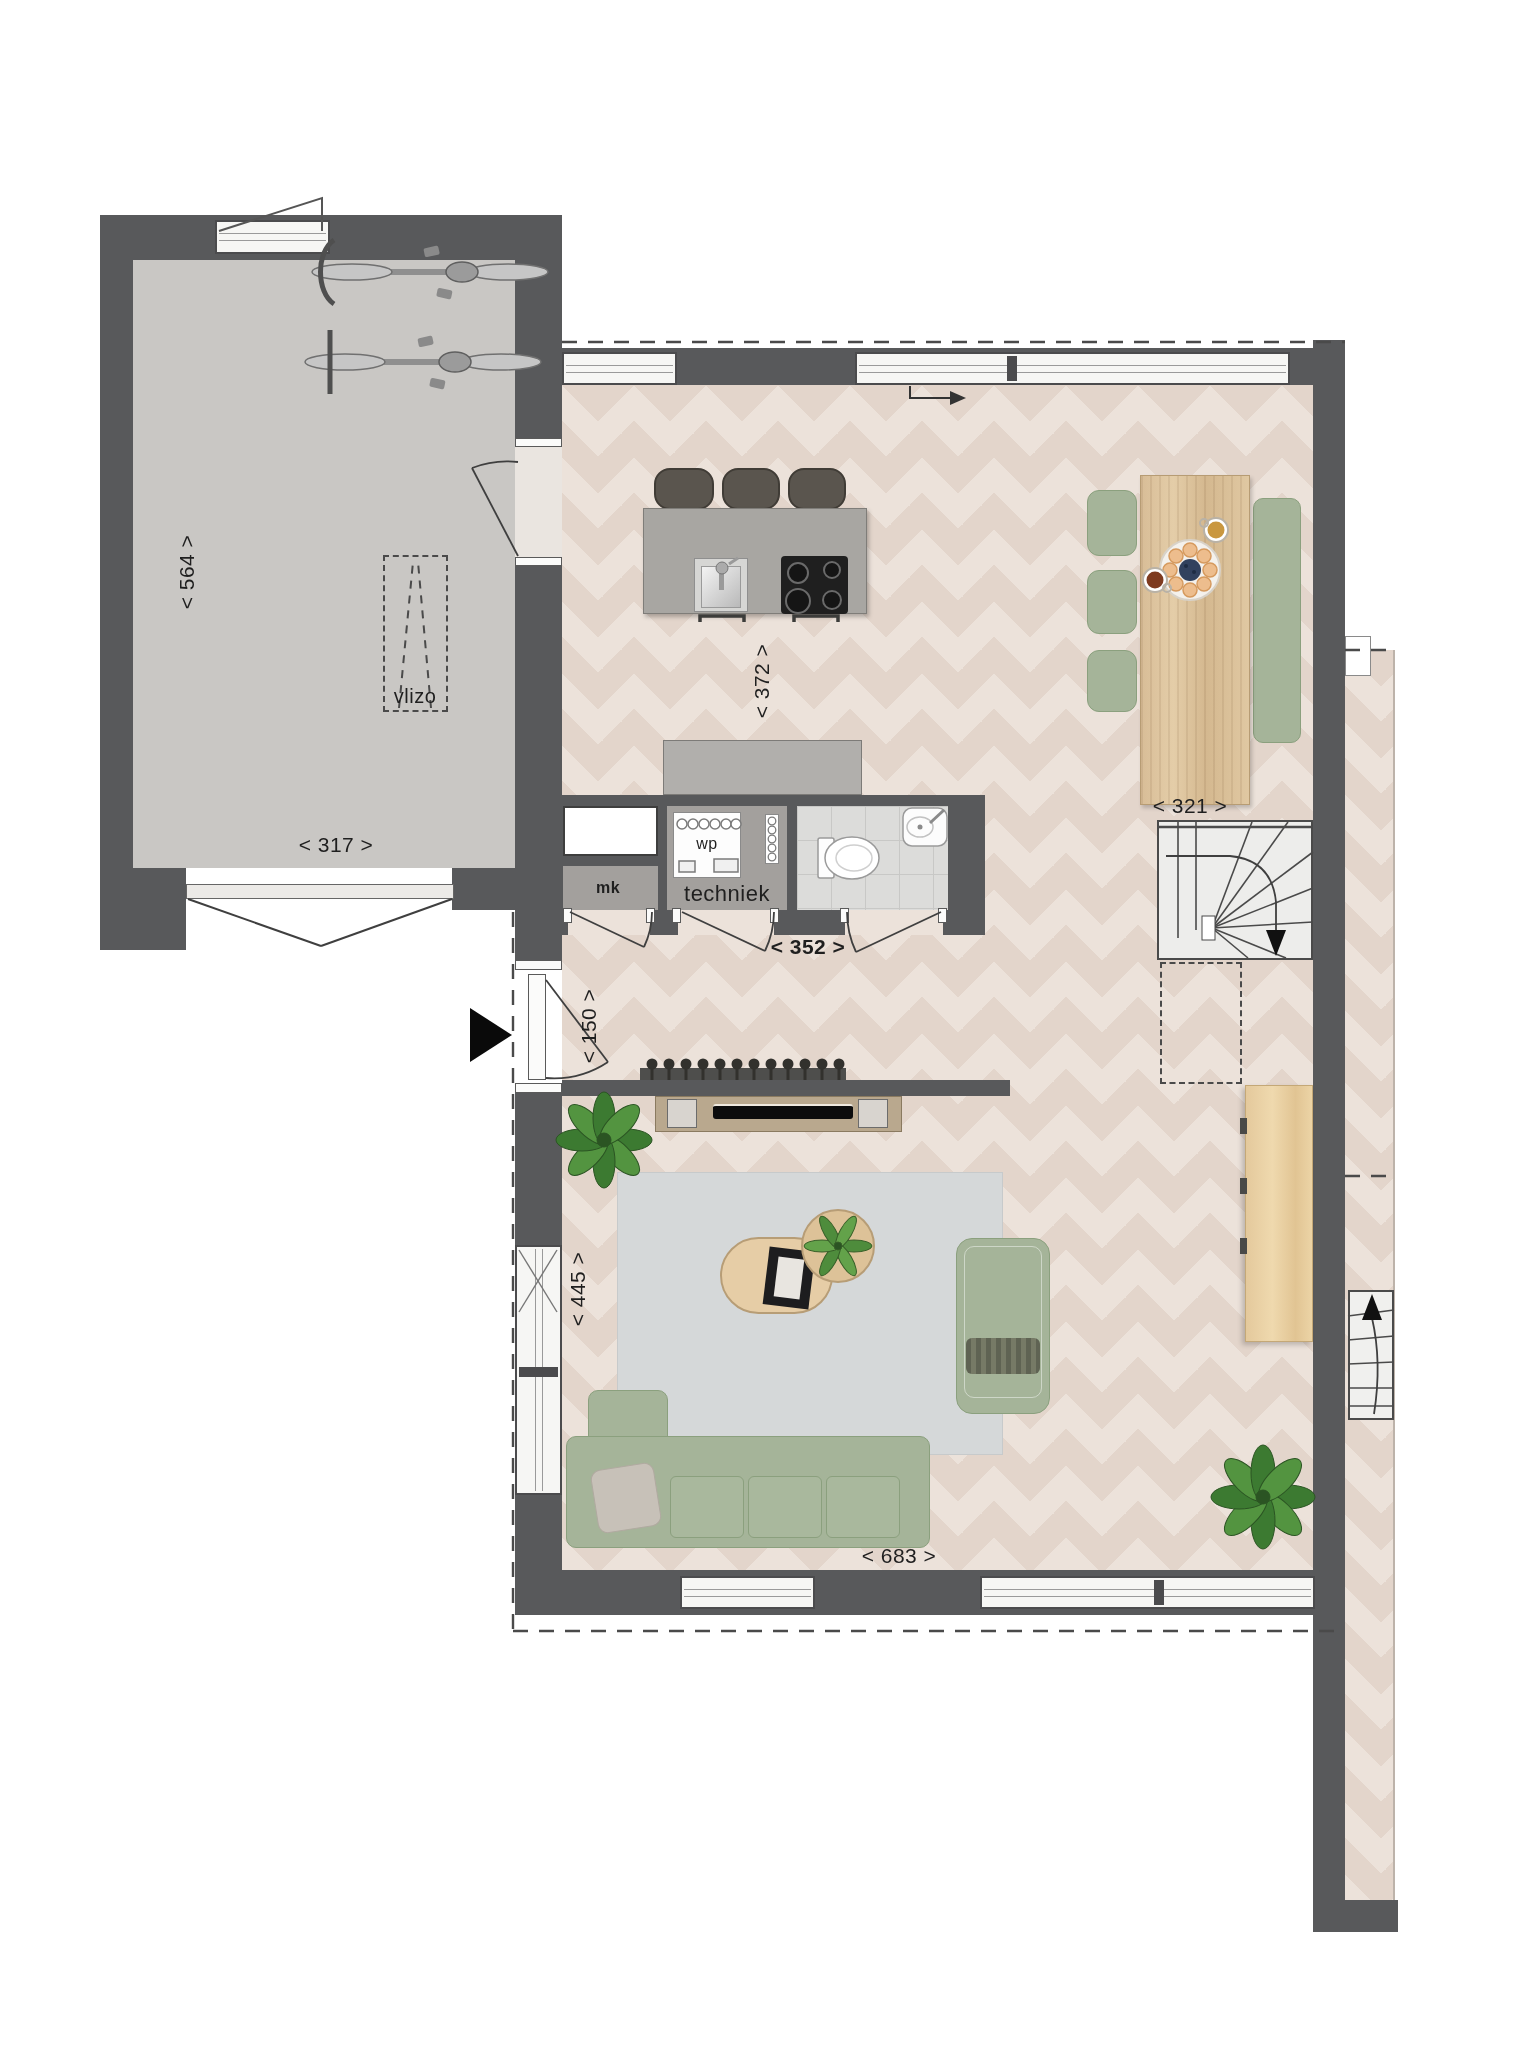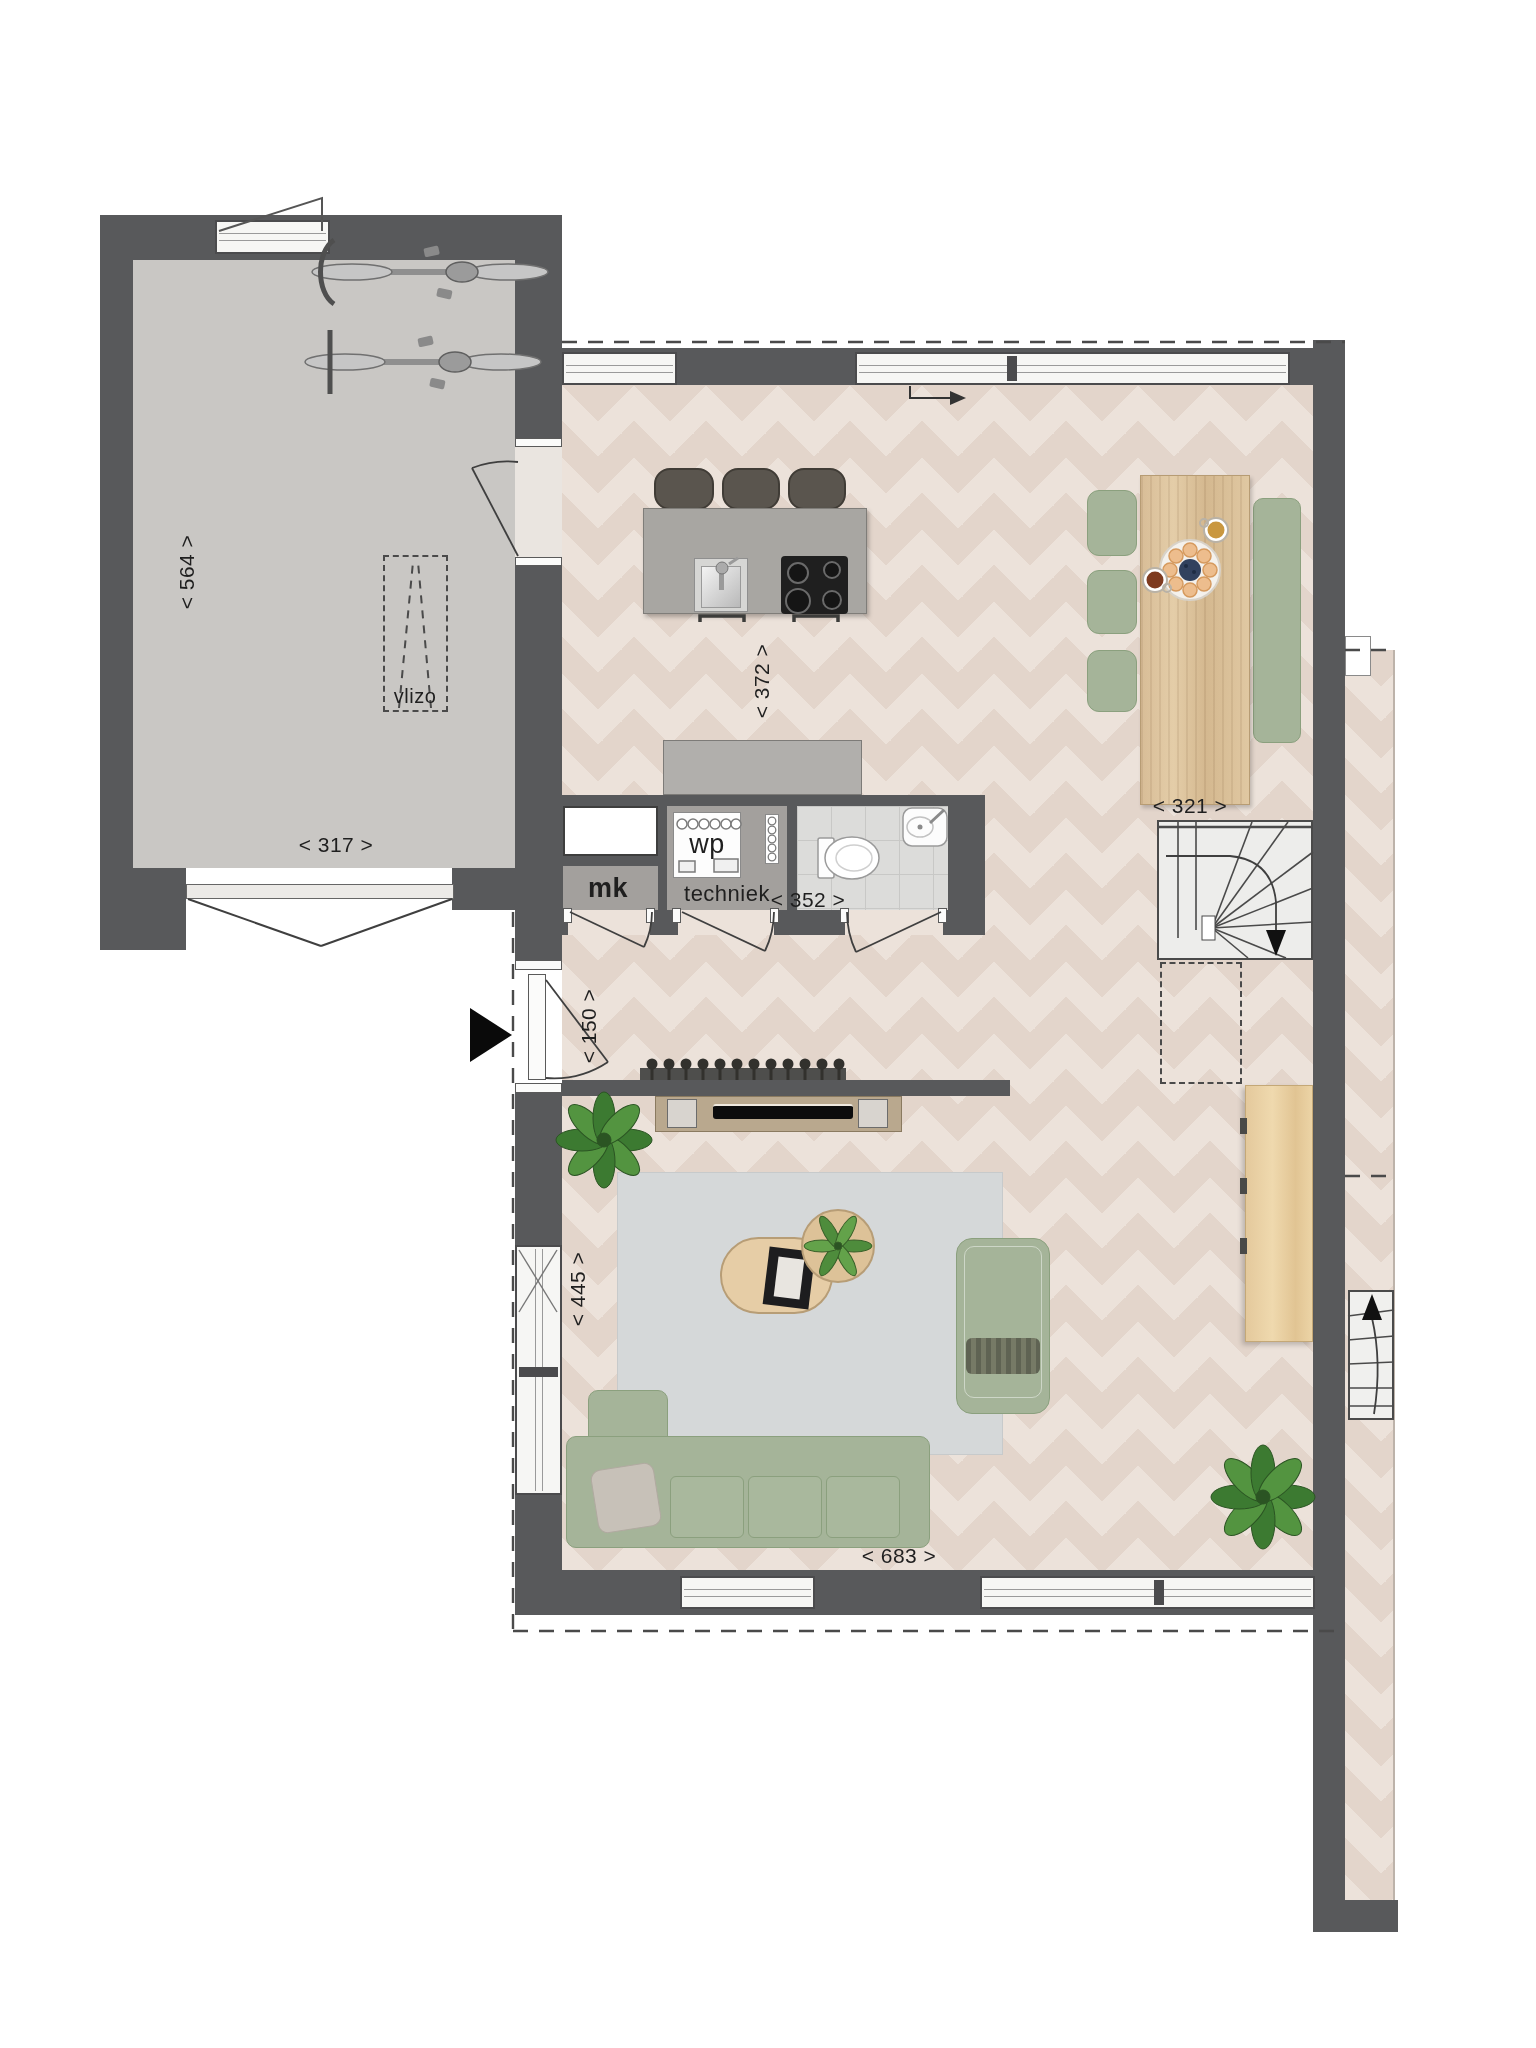--- a/index.html
+++ b/index.html
@@ -22,21 +22,21 @@
   .win{background:#f6f6f4;border:2px solid #4b4b4d;}
   .win.h::before{content:"";position:absolute;left:2px;right:2px;top:50%;margin-top:-4px;height:6px;
     border-top:1px solid #9a9a9a;border-bottom:1px solid #9a9a9a;}
   .win.v::before{content:"";position:absolute;top:2px;bottom:2px;left:50%;margin-left:-4px;width:6px;
     border-left:1px solid #9a9a9a;border-right:1px solid #9a9a9a;}
   .mull{position:absolute;background:#4b4b4d;}
   .jamb{background:#fbfbfa;border:1px solid #5a5a5a;}
   .lbl{position:absolute;font-size:21px;color:#1f1f1f;white-space:nowrap;letter-spacing:.5px;
        transform:translate(-50%,-50%);}
   .lbl.v{transform:translate(-50%,-50%) rotate(-90deg);}
-  .lbl.room{font-size:27px;letter-spacing:.5px;}
+  .lbl.room{font-size:16px;letter-spacing:.5px;}
   .dashedbox{border:2px dashed #4a4a4a;}
   .green{background:#a5b499;border:1.5px solid #8ba07e;}
   .overlay{position:absolute;left:0;top:0;pointer-events:none;}
 </style>
 </head>
 <body>
 
 <div class="canvas">
 
   <div class="abs floor-garage" style="left:133px;top:260px;width:382px;height:608px;"></div>
@@ -383,19 +383,19 @@
   </svg>
 
   <div class="lbl" style="left:415px;top:696px;font-size:20px;">vlizo</div>
   <div class="lbl room" style="left:608px;top:888px;font-weight:bold;">mk</div>
   <div class="lbl room" style="left:707px;top:844px;">wp</div>
   <div class="lbl" style="left:727px;top:894px;font-size:22px;">techniek</div>
 
   <div class="lbl v" style="left:187px;top:572px;">&lt; 564 &gt;</div>
   <div class="lbl" style="left:336px;top:845px;">&lt; 317 &gt;</div>
   <div class="lbl v" style="left:762px;top:681px;">&lt; 372 &gt;</div>
-  <div class="lbl" style="left:808px;top:900px;">&lt; 352 &gt;</div>
+  <div class="lbl" style="left:808px;top:947px;font-weight:bold;">&lt; 352 &gt;</div>
   <div class="lbl" style="left:1190px;top:806px;">&lt; 321 &gt;</div>
   <div class="lbl v" style="left:589px;top:1026px;">&lt; 150 &gt;</div>
   <div class="lbl v" style="left:578px;top:1289px;">&lt; 445 &gt;</div>
   <div class="lbl" style="left:899px;top:1556px;">&lt; 683 &gt;</div>
 
 </div>
 
 </body></html>

